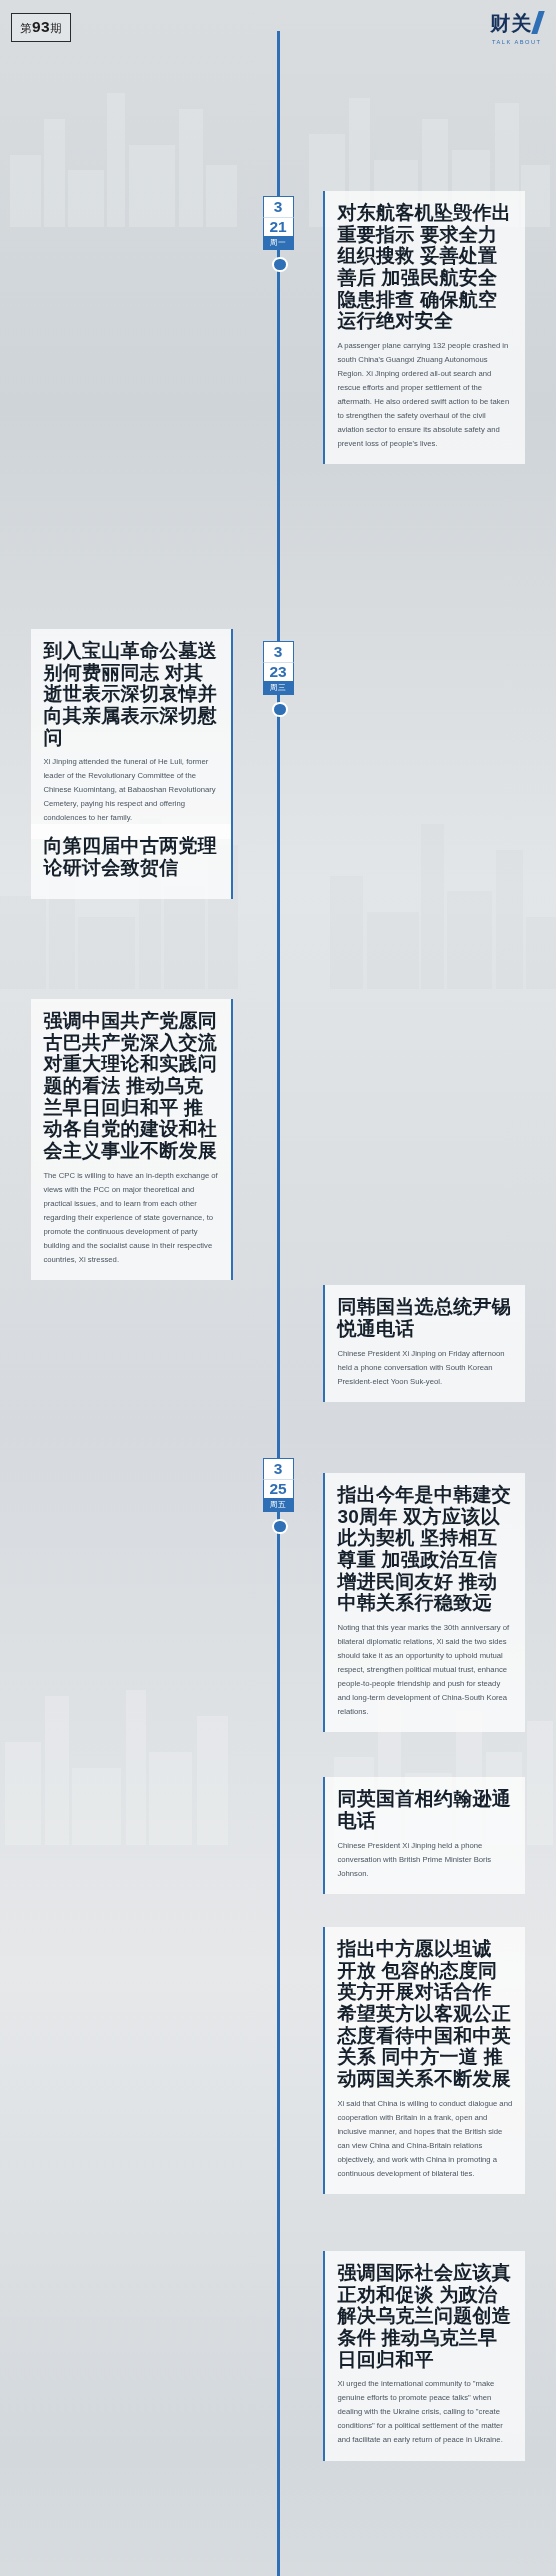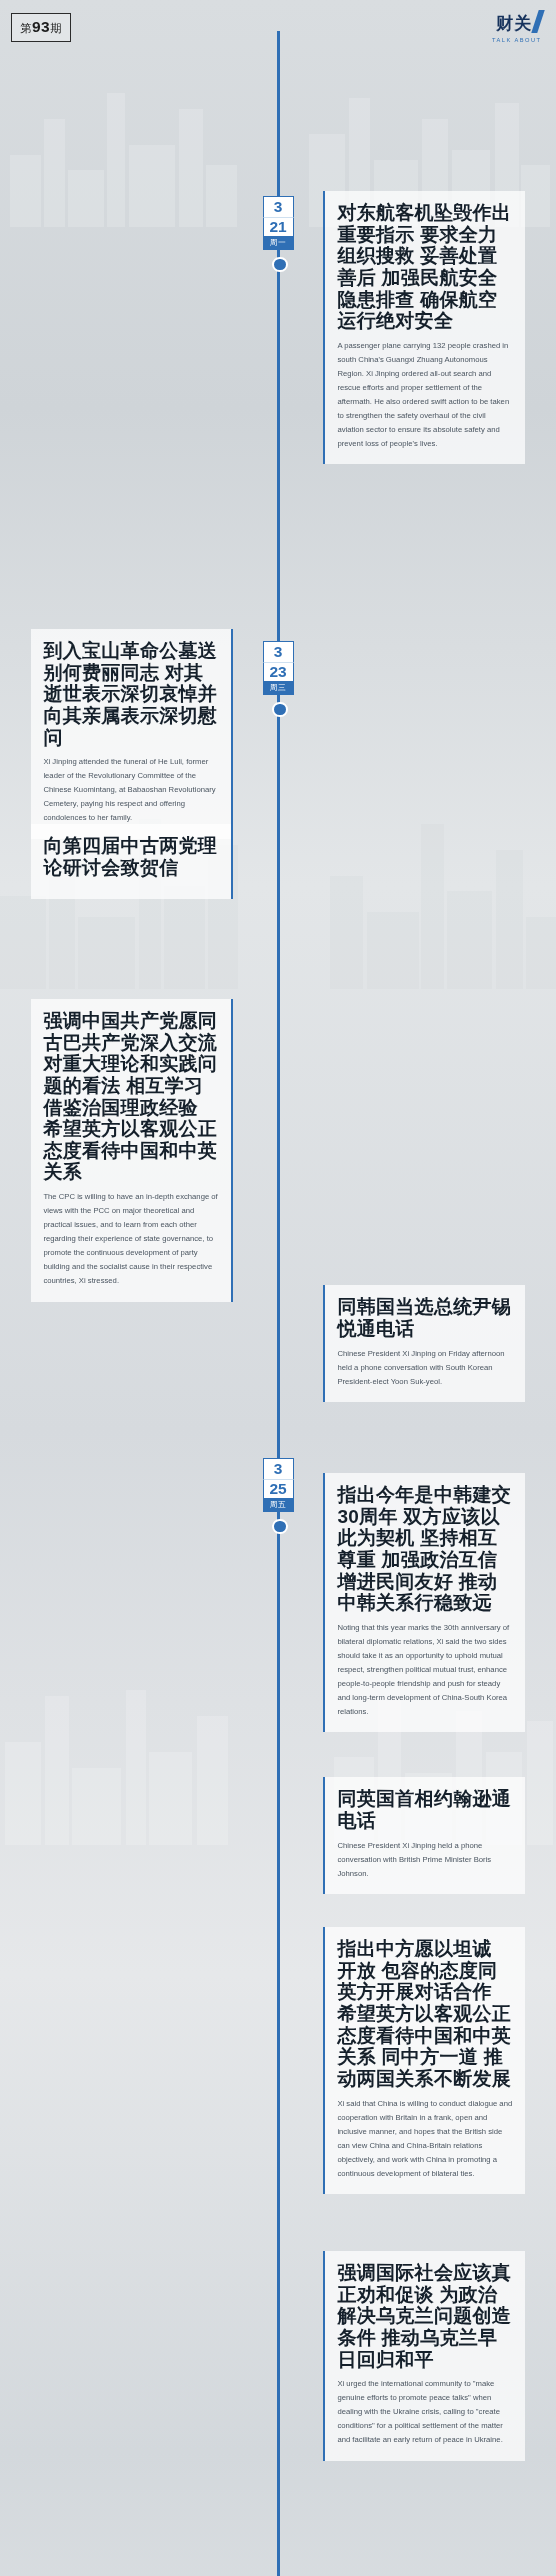--- a/index.html
+++ b/index.html
@@ -30,21 +30,21 @@
     padding:3.6px 8.2px 4.6px 8.2px;
     font-size:11.3px;color:#1d1d1d;letter-spacing:0.5px;
     background:rgba(255,255,255,.25);
   }
   .badge b{font-size:15.5px;font-weight:bold;}
   .logo{
     position:absolute;right:14.4px;top:10.3px;
     text-align:right;color:#1b3b6f;
   }
   .logo .cn{
-    font-size:17px;font-weight:bold;color:#16325c;letter-spacing:1px;
+    font-size:20px;font-weight:bold;color:#16325c;letter-spacing:1px;
     display:inline-block;
   }
   .logo .slash{
     display:inline-block;width:6.2px;height:23px;background:#2f6fb5;
     transform:skewX(-18deg);margin-left:3.1px;vertical-align:-4.1px;
   }
   .logo .en{font-size:5.7px;color:#2f6fb5;letter-spacing:1.5px;margin-top:2.1px;}
 
   
   .timeline-line{
@@ -173,21 +173,21 @@
   </div>
   <div class="timeline-dot" style="top:702px;"></div>
   <div class="card left" style="top:629px;">
     <h3>到入宝山革命公墓送别何费丽同志 对其逝世表示深切哀悼并向其亲属表示深切慰问</h3>
     <p>Xi Jinping attended the funeral of He Luli, former leader of the Revolutionary Committee of the Chinese Kuomintang, at Babaoshan Revolutionary Cemetery, paying his respect and offering condolences to her family.</p>
   </div>
   <div class="card left" style="top:824px;">
     <h3>向第四届中古两党理论研讨会致贺信</h3>
   </div>
   <div class="card left" style="top:999px;">
-    <h3>强调中国共产党愿同古巴共产党深入交流对重大理论和实践问题的看法 相互学习借鉴治国理政经验 希望英方以客观公正态度看待中国和中英关系</h3>
+    <h3>强调中国共产党愿同古巴共产党深入交流对重大理论和实践问题的看法 推动乌克兰早日回归和平 推动各自党的建设和社会主义事业不断发展</h3>
     <p>The CPC is willing to have an in-depth exchange of views with the PCC on major theoretical and practical issues, and to learn from each other regarding their experience of state governance, to promote the continuous development of party building and the socialist cause in their respective countries, Xi stressed.</p>
   </div>
 
   <div class="date-chip" style="top:1458px;">
     <div class="d1">3</div>
     <div class="d2">25</div>
     <div class="wk">周五</div>
   </div>
   <div class="timeline-dot" style="top:1519px;"></div>
   <div class="card right" style="top:1285px;">

